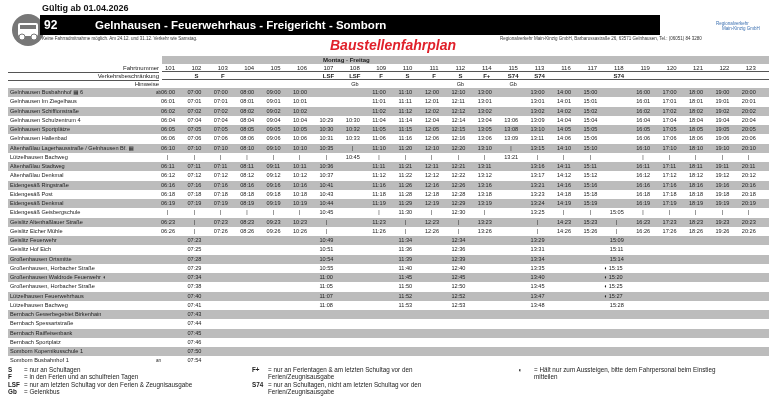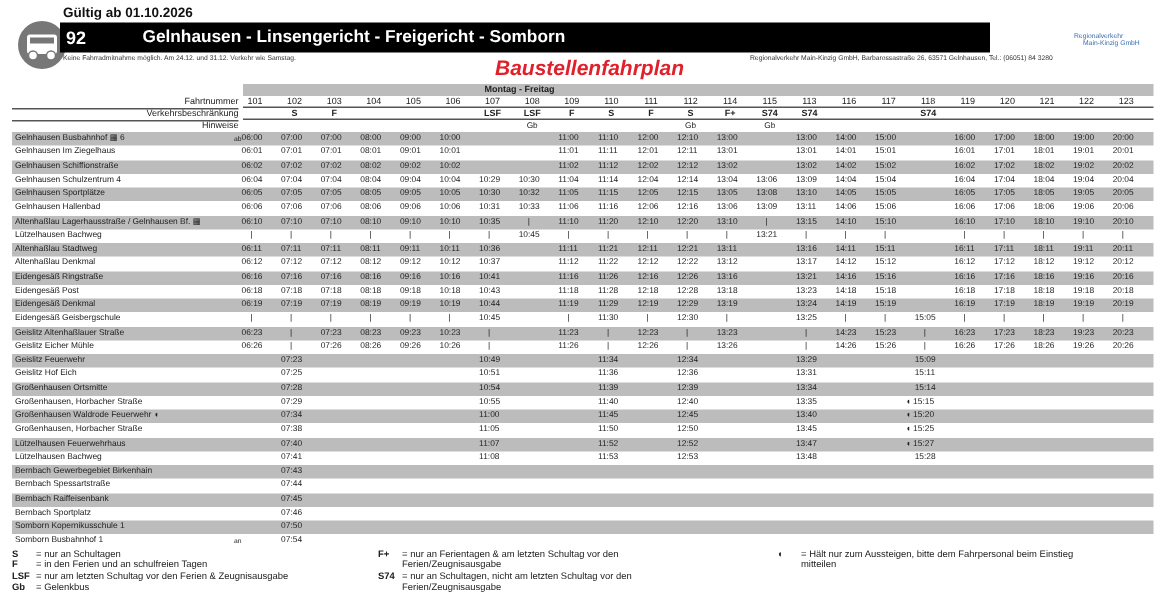--- a/index.html
+++ b/index.html
@@ -35,32 +35,32 @@
   .restr .c { font-weight: bold; }
   .hinw .c { font-size: 5.5px; }
 
   .legend { position: absolute; top: 366px; font-size: 6.3px; line-height: 7.3px; color: #222; }
   .legend .k { display: inline-block; width: 16px; font-weight: bold; }
   .legend .ind { padding-left: 16px; }
 </style>
 </head>
 <body>
 
-<div class="valid">Gültig ab 01.10.2026</div>
+<div class="valid">Gültig ab 01.04.2026</div>
 <div class="bus-icon">
   <svg width="32" height="32" viewBox="0 0 32 32">
     <rect x="6" y="9" width="20" height="13" rx="2" fill="#fff"></rect>
     <rect x="8" y="11" width="16" height="4" fill="#777"></rect>
     <circle cx="10" cy="23" r="3" fill="#fff" stroke="#777" stroke-width="1"></circle>
     <circle cx="22" cy="23" r="3" fill="#fff" stroke="#777" stroke-width="1"></circle>
   </svg>
 </div>
 <div class="titlebar">
   <span class="line-no">92</span>
-  <span class="route">Gelnhausen - Linsengericht - Freigericht - Somborn</span>
+  <span class="route">Gelnhausen - Feuerwehrhaus - Freigericht - Somborn</span>
 </div>
 <div class="note-small">Keine Fahrradmitnahme möglich. Am 24.12. und 31.12. Verkehr wie Samstag.</div>
 <div class="operator">Regionalverkehr Main-Kinzig GmbH, Barbarossastraße 26, 63571 Gelnhausen, Tel.: (06051) 84 3280</div>
 <div class="logo">
   <div>Regionalverkehr</div>
   <div class="l2">Main-Kinzig GmbH</div>
 </div>
 <div class="headline">Baustellenfahrplan</div>
 
 <div class="tt" id="tt">

